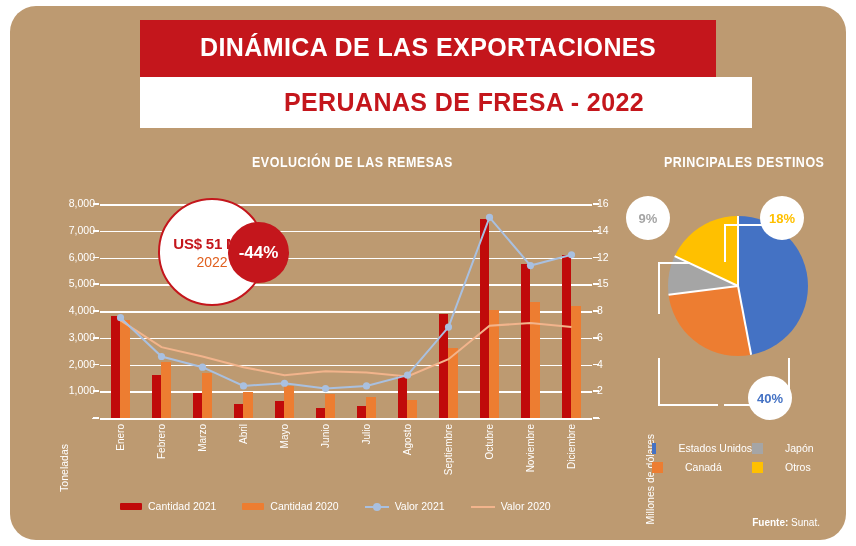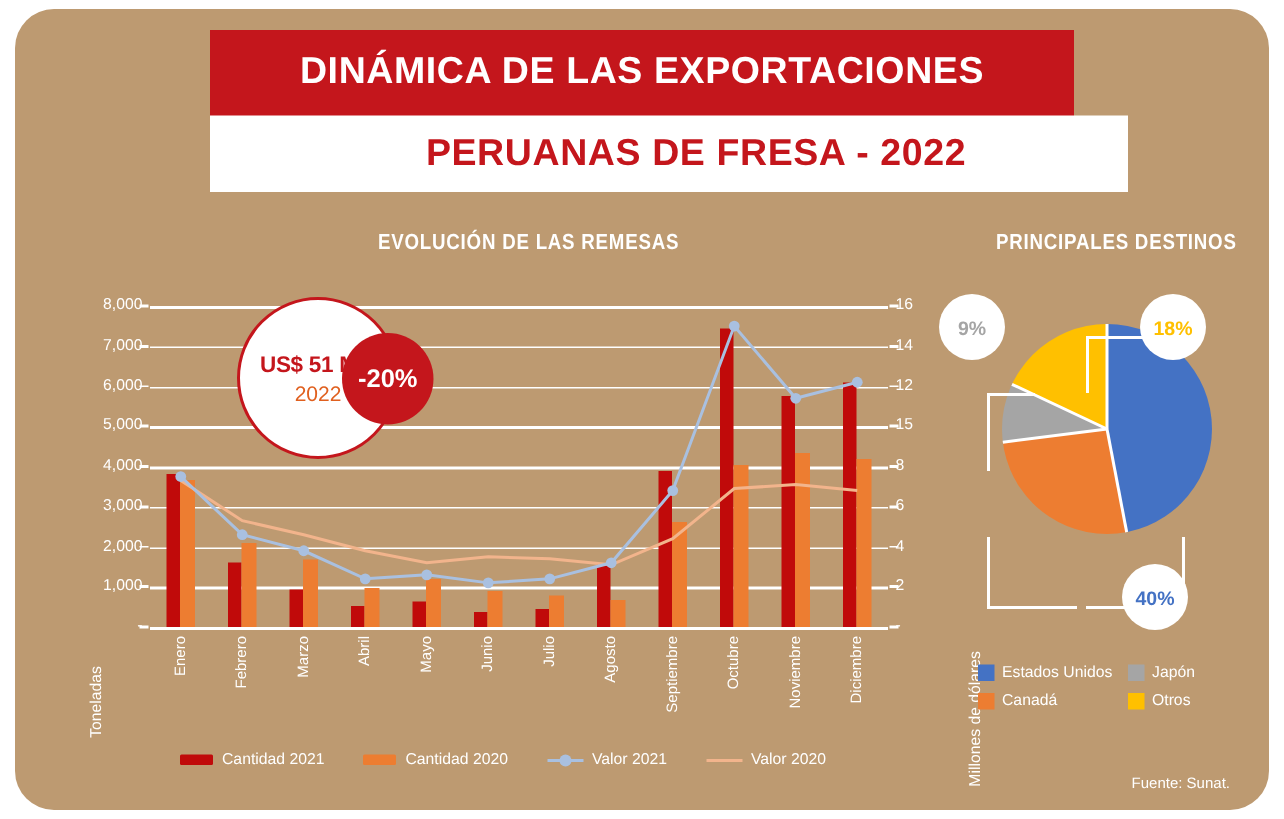--- a/index.html
+++ b/index.html
@@ -58,25 +58,25 @@
   
   .pie-wrap{position:absolute;left:640px;top:192px;width:176px;height:176px;}
   .pie{position:absolute;left:18px;top:18px;width:140px;height:140px;border-radius:50%;}
   .pslice-line{position:absolute;background:#ffffff;}
   .pbubble{position:absolute;width:44px;height:44px;border-radius:50%;background:#ffffff;
            display:flex;align-items:center;justify-content:center;font-size:13px;font-weight:bold;z-index:5;}
   .leader{position:absolute;background:#ffffff;}
 
   
   .plegend{position:absolute;left:642px;top:436px;width:200px;display:flex;flex-wrap:wrap;}
-  .pl{display:flex;align-items:center;gap:5px;color:#ffffff;font-size:10.5px;width:100px;margin-bottom:7px;white-space:nowrap;}
+  .pl{display:flex;align-items:center;gap:22px;color:#ffffff;font-size:10.5px;width:100px;margin-bottom:7px;white-space:nowrap;}
   .psw{width:11px;height:11px;}
 
   .fuente{position:absolute;right:26px;top:511px;color:#ffffff;font-size:10px;white-space:nowrap;}
-  .fuente b{font-weight:normal;}
+  .fuente b{font-weight:bold;}
 </style>
 </head>
 <body>
 
 <div id="root">
   <div class="panel">
 
     <div class="hdr">
       <div class="hdr-l1">DINÁMICA DE LAS EXPORTACIONES</div>
       <div class="hdr-band">
@@ -189,21 +189,21 @@
         <div class="mlabel" style="left: 451.5px;">Octubre</div>
         <div class="mlabel" style="left: 492.5px;">Noviembre</div>
         <div class="mlabel" style="left: 533.5px;">Diciembre</div>
       </div>
 
     <div class="bubble-w">
       <div class="bub-l1">US$ 51 MM</div>
       <div class="bub-l2">2022</div>
     </div>
     <div class="bubble-r">
-      <div class="bub-r1">-20%</div>
+      <div class="bub-r1">-44%</div>
     </div>
 
     <div class="llegend" id="llegend">
         <div class="lg">
           <span class="sw-bar" style="background:#c00a0a"></span>
           <span>Cantidad 2021</span>
         </div>
         <div class="lg">
           <span class="sw-bar" style="background:#ed7d31"></span>
           <span>Cantidad 2020</span>

